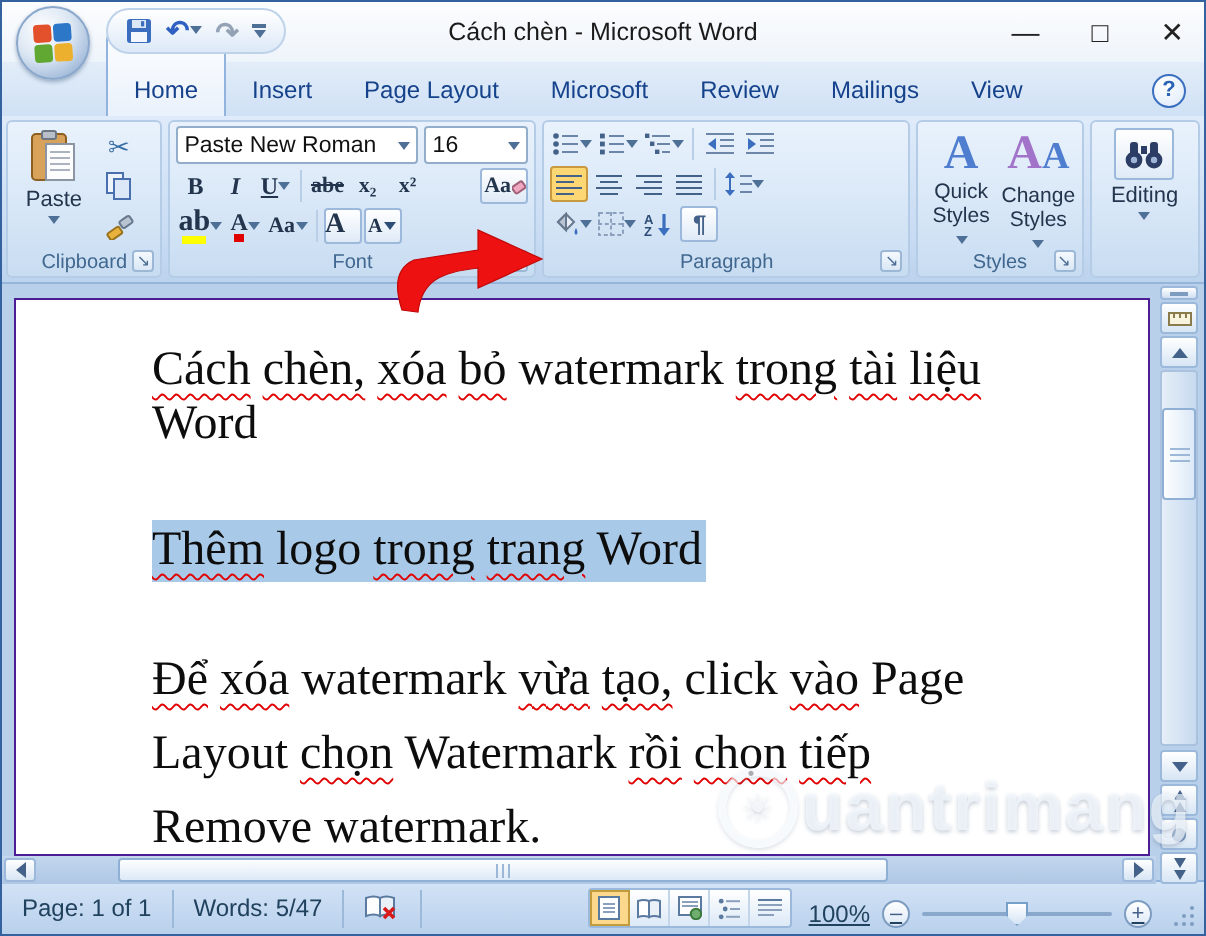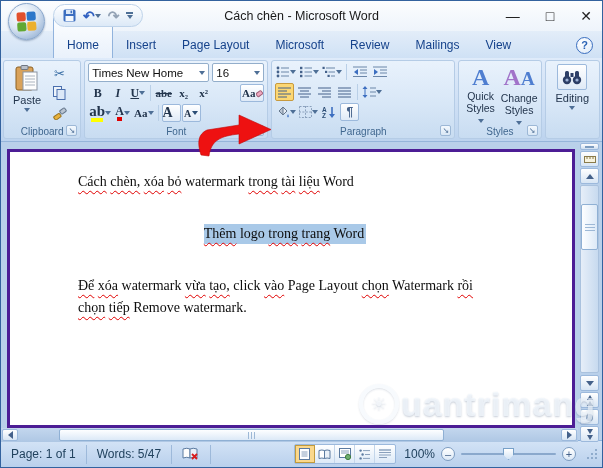--- a/index.html
+++ b/index.html
@@ -76,24 +76,24 @@
   .qsA { color:#4f7ed0; position:relative; }
   .csA1 { color:#a173c9; } .csA2 { color:#4f7ed0; font-size:19px; }
 
   .g-editing { width:56px; display:flex; flex-direction:column; align-items:center; padding-top:3px; font-size:11px; color:#23354d; gap:2px; }
 
   
   .red-arrow { position:absolute; left:190px; top:108px; z-index:60; pointer-events:none; }
 
   
   .docarea { position:relative; height:300px; background:#b9d0ea; }
-  .page { position:absolute; left:6px; top:7px; right:27px; bottom:14px; background:#ffffff; border:3px solid #4c1d95; overflow:hidden;
-    font-family:"Liberation Serif", serif; font-size:14px; color:#0d0d0d; padding:22px 80px 0 68px; }
+  .page { position:absolute; left:6px; top:7px; right:27px; bottom:14px; background:#ffffff; border:1px solid #4c1d95; overflow:hidden;
+    font-family:"Liberation Serif", serif; font-size:24px; color:#0d0d0d; padding:22px 80px 0 68px; }
   .page p { margin:0; }
-  .p2 { margin-top:36px !important;text-align:center; }
+  .p2 { margin-top:36px !important; }
   .p3 { margin-top:33px !important; line-height:1.55; }
   .sq { text-decoration:underline; text-decoration-style:wavy; text-decoration-color:#e00000; text-decoration-thickness:1px; text-underline-offset:4px; }
   .selwrap { background:#a9c9e8; padding:2px 2px 3px 0; }
 
   
   .vscroll { position:absolute; top:0; right:2px; bottom:0; width:21px; display:flex; flex-direction:column; align-items:stretch; z-index:10; }
   .vs-btn { height:16px; margin:1px 1px 0 1px; border:1px solid #9cb9dc; border-radius:2px; background:linear-gradient(#ffffff,#d7e5f4);
     display:flex; align-items:center; justify-content:center; font-size:8px; color:#44618a; }
   .vs-split { height:7px; margin:1px 1px 0 1px; border:1px solid #9cb9dc; border-radius:2px; background:linear-gradient(#ffffff,#cfdff1); display:flex; align-items:center; justify-content:center; }
   .vs-split div { width:9px; height:2px; background:#7d9cc0; }
@@ -120,21 +120,21 @@
   .watermark { position:absolute; right:6px; bottom:18px; display:flex; align-items:center; gap:2px; z-index:40; pointer-events:none; opacity:.85; }
   .wm-badge { width:40px; height:40px; border-radius:50%; border:4px solid rgba(244,248,252,.8); display:flex; align-items:center; justify-content:center;
     color:rgba(244,248,252,.85); font-size:18px; text-shadow:0 1px 2px rgba(90,110,140,.35); box-shadow:0 1px 2px rgba(90,110,140,.25), inset 0 1px 2px rgba(90,110,140,.25); }
   .wm-text { font-size:34px; font-weight:bold; letter-spacing:1px; color:rgba(240,246,252,.8); text-shadow:0 1px 2px rgba(90,110,140,.4); }
 
   
   .statusbar { position:absolute; left:0; right:0; bottom:0; height:27px; border-top:1px solid #8db2dc;
     background:linear-gradient(#d3e3f6,#b9d0ec); display:flex; align-items:center; font-size:12px; color:#21425e; }
   .sb-cell { padding:0 10px; border-right:1px solid #9db9da; height:19px; display:flex; align-items:center; }
   .sb-proof { padding:0 10px; border-right:1px solid #9db9da; height:19px; display:flex; align-items:center; }
-  .sb-right { margin-left:auto; display:flex; align-items:center; gap:8px; padding-right:4px; }
+  .sb-right { margin-left:auto; display:flex; align-items:flex-end; gap:8px; padding-right:4px;text-decoration:underline; }
   .viewbtns { display:flex; border:1px solid #9cb9dc; border-radius:2px; background:linear-gradient(#ffffff,#dce9f7); }
   .viewbtn { width:20px; height:18px; display:flex; align-items:center; justify-content:center; border-right:1px solid #c4d6ea; }
   .viewbtn:last-child { border-right:none; }
   .viewbtn.active { background:#fbd88c; outline:1px solid #c29b3c; outline-offset:-1px; }
   .zoomwrap { display:flex; align-items:center; gap:6px; }
   .zoom-btn { width:14px; height:14px; border-radius:50%; border:1px solid #7d9cc0; background:linear-gradient(#ffffff,#dbe8f6);
     display:flex; align-items:center; justify-content:center; font-size:11px; color:#44618a; line-height:1; }
   .zoom-track { position:relative; width:95px; height:14px; }
   .zoom-line { position:absolute; left:0; right:0; top:6px; height:2px; background:#8aa8cc; border-radius:1px; }
   .zoom-tick { position:absolute; left:47px; top:3px; width:1px; height:8px; background:#8aa8cc; }
@@ -223,21 +223,21 @@
             </svg>
         </div>
       </div>
       <div class="group-label">Clipboard</div>
       <div class="launcher">↘</div>
     </div>
 
     <div class="group g-font">
       <div class="font-row" style="gap:3px;">
         <div class="combo" style="flex:1">
-          <span>Times New Home</span>
+          <span>Paste New Roman</span>
           <span class="caret"></span>
         </div>
         <div class="combo" style="width:52px">
           <span>16</span>
           <span class="caret"></span>
         </div>
       </div>
       <div class="font-row">
         <div class="rbtn serifb">B</div>
         <div class="rbtn serifi">I</div>

